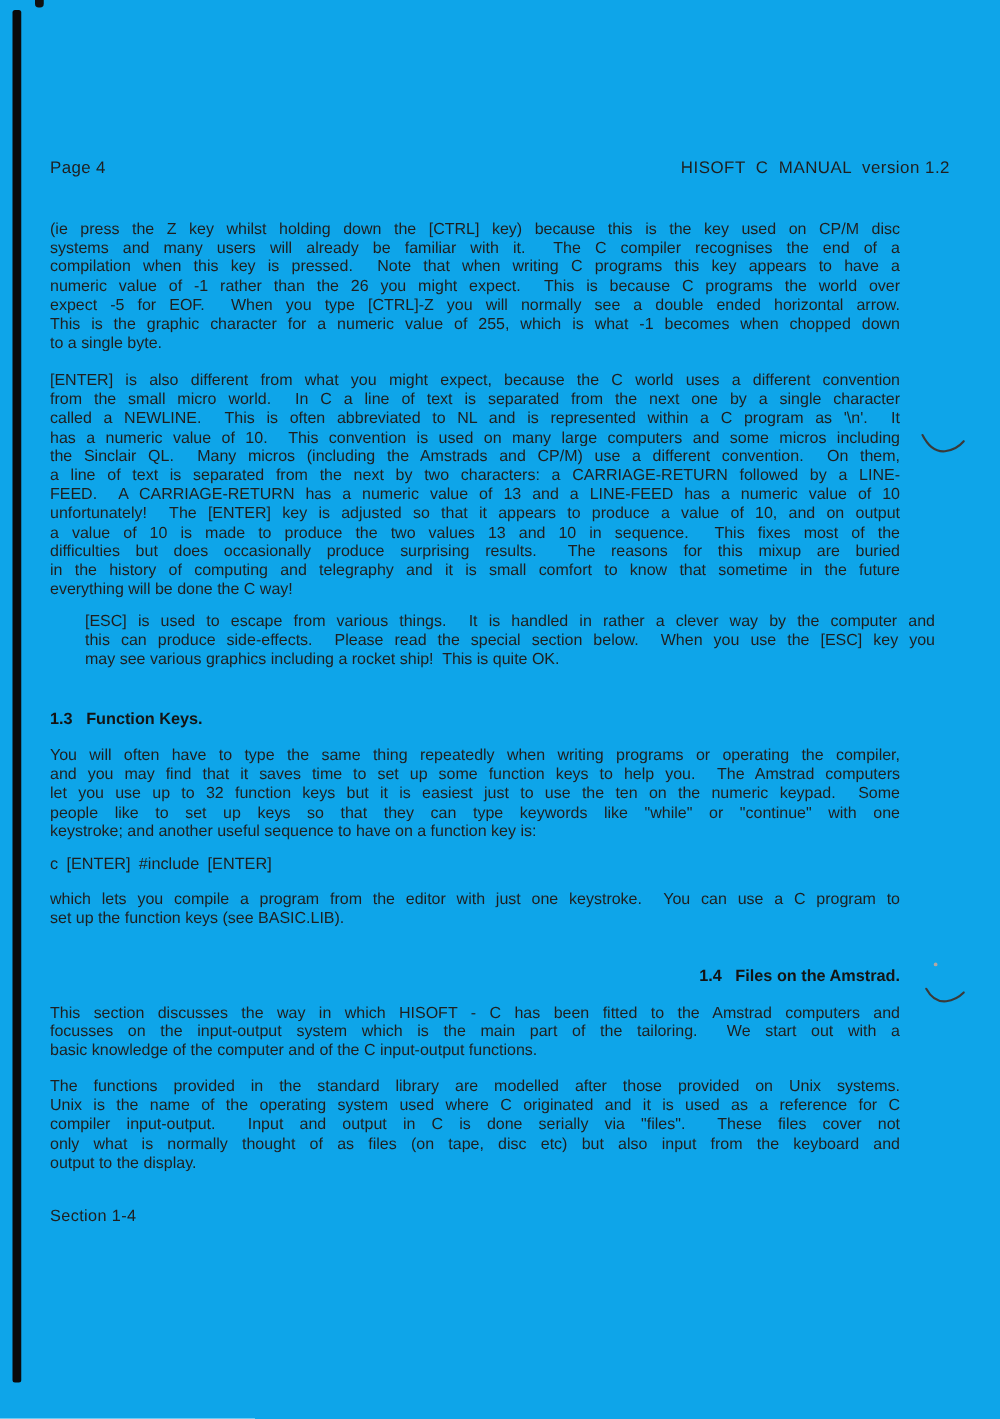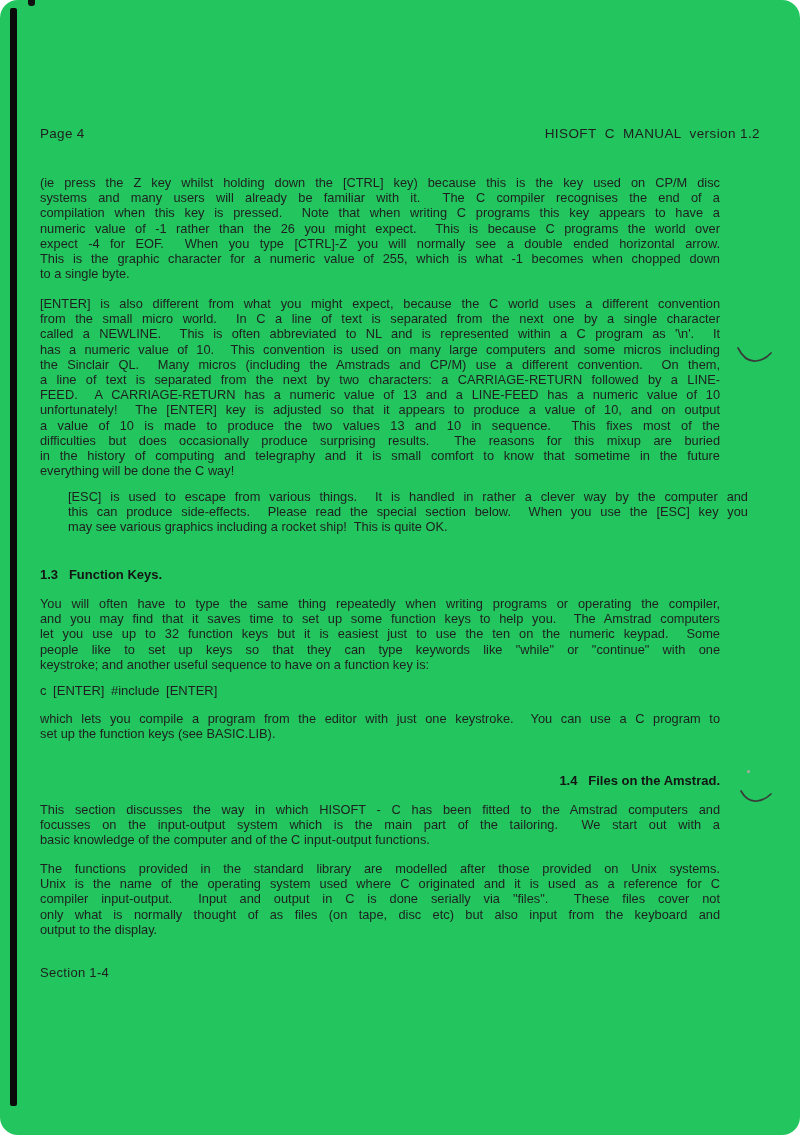--- a/index.html
+++ b/index.html
@@ -1,23 +1,22 @@
 <!DOCTYPE html>
 <html><head>
 <meta charset="utf-8">
 <style>
   html,body{margin:0;padding:0;background:#ffffff;}
   .page{
     position:relative;
     width:800px;height:1135px;
-    background:#22c55e;
+    background:#0ea5e9;
     overflow:hidden;
     font-family:"Liberation Sans","DejaVu Sans",sans-serif;
     color:#1f1f1f;
-    border-radius:18px;
   }
   
   .edge-bar{
     position:absolute;left:10px;top:8px;width:7px;height:1098px;
     background:#0a0a0a;border-radius:2px;
   }
   .top-mark{
     position:absolute;left:28px;top:0px;width:7px;height:6px;
     background:#111;border-radius:0 0 3px 3px;
   }
@@ -67,21 +66,21 @@
   </svg>
 
   <div class="blk hdr-left">Page 4</div>
   <div class="blk hdr-right">HISOFT  C  MANUAL  version 1.2</div>
 
   <div class="blk para p-ctrl">
       <div class="tline">(ie press the Z key whilst holding down the [CTRL] key) because this is the key used on CP/M disc</div>
       <div class="tline">systems and many users will already be familiar with it.  The C compiler recognises the end of a</div>
       <div class="tline">compilation when this key is pressed.  Note that when writing C programs this key appears to have a</div>
       <div class="tline">numeric value of -1 rather than the 26 you might expect.  This is because C programs the world over</div>
-      <div class="tline">expect -4 for EOF.  When you type [CTRL]-Z you will normally see a double ended horizontal arrow.</div>
+      <div class="tline">expect -5 for EOF.  When you type [CTRL]-Z you will normally see a double ended horizontal arrow.</div>
       <div class="tline">This is the graphic character for a numeric value of 255, which is what -1 becomes when chopped down</div>
       <div class="tline tlast">to a single byte.</div>
     </div>
   <div class="blk para p-enter">
       <div class="tline">[ENTER] is also different from what you might expect, because the C world uses a different convention</div>
       <div class="tline">from the small micro world.  In C a line of text is separated from the next one by a single character</div>
       <div class="tline">called a NEWLINE.  This is often abbreviated to NL and is represented within a C program as '\n'.  It</div>
       <div class="tline">has a numeric value of 10.  This convention is used on many large computers and some micros including</div>
       <div class="tline">the Sinclair QL.  Many micros (including the Amstrads and CP/M) use a different convention.  On them,</div>
       <div class="tline">a line of text is separated from the next by two characters: a CARRIAGE-RETURN followed by a LINE-</div>

